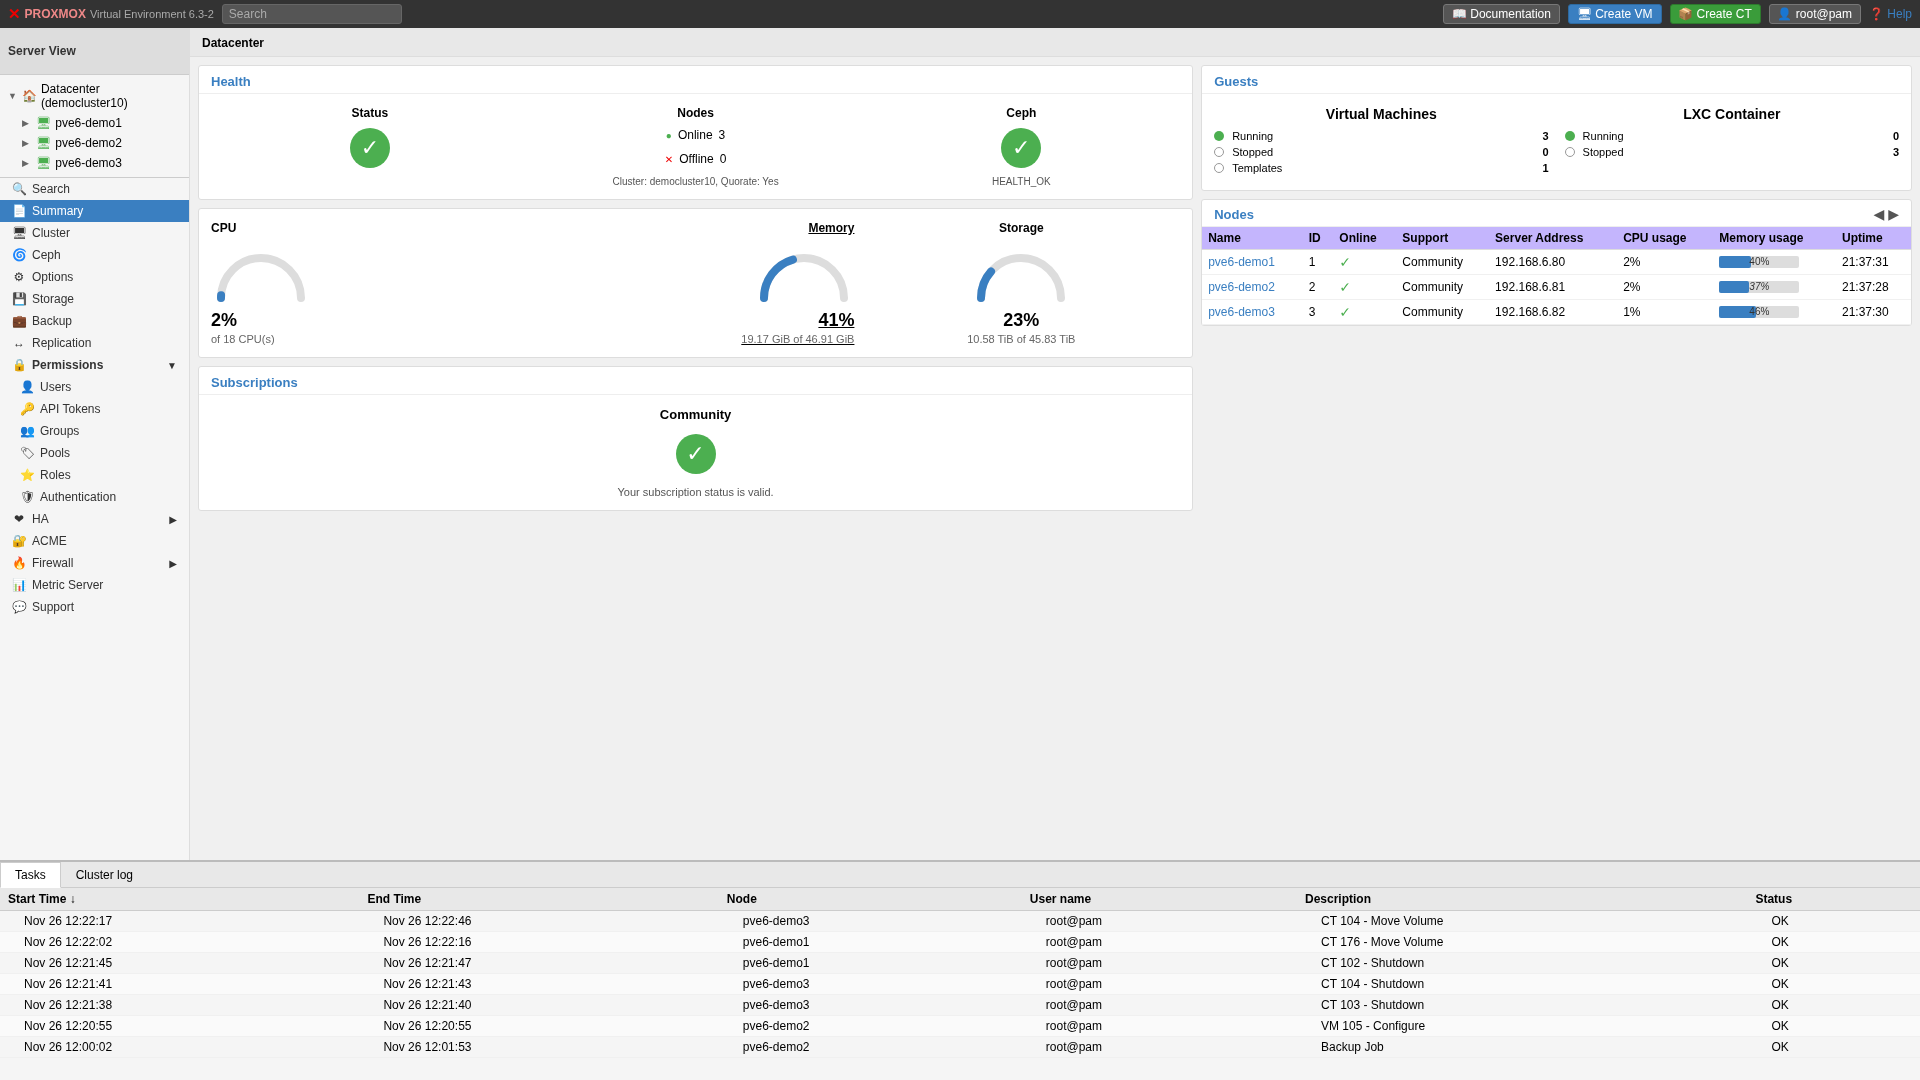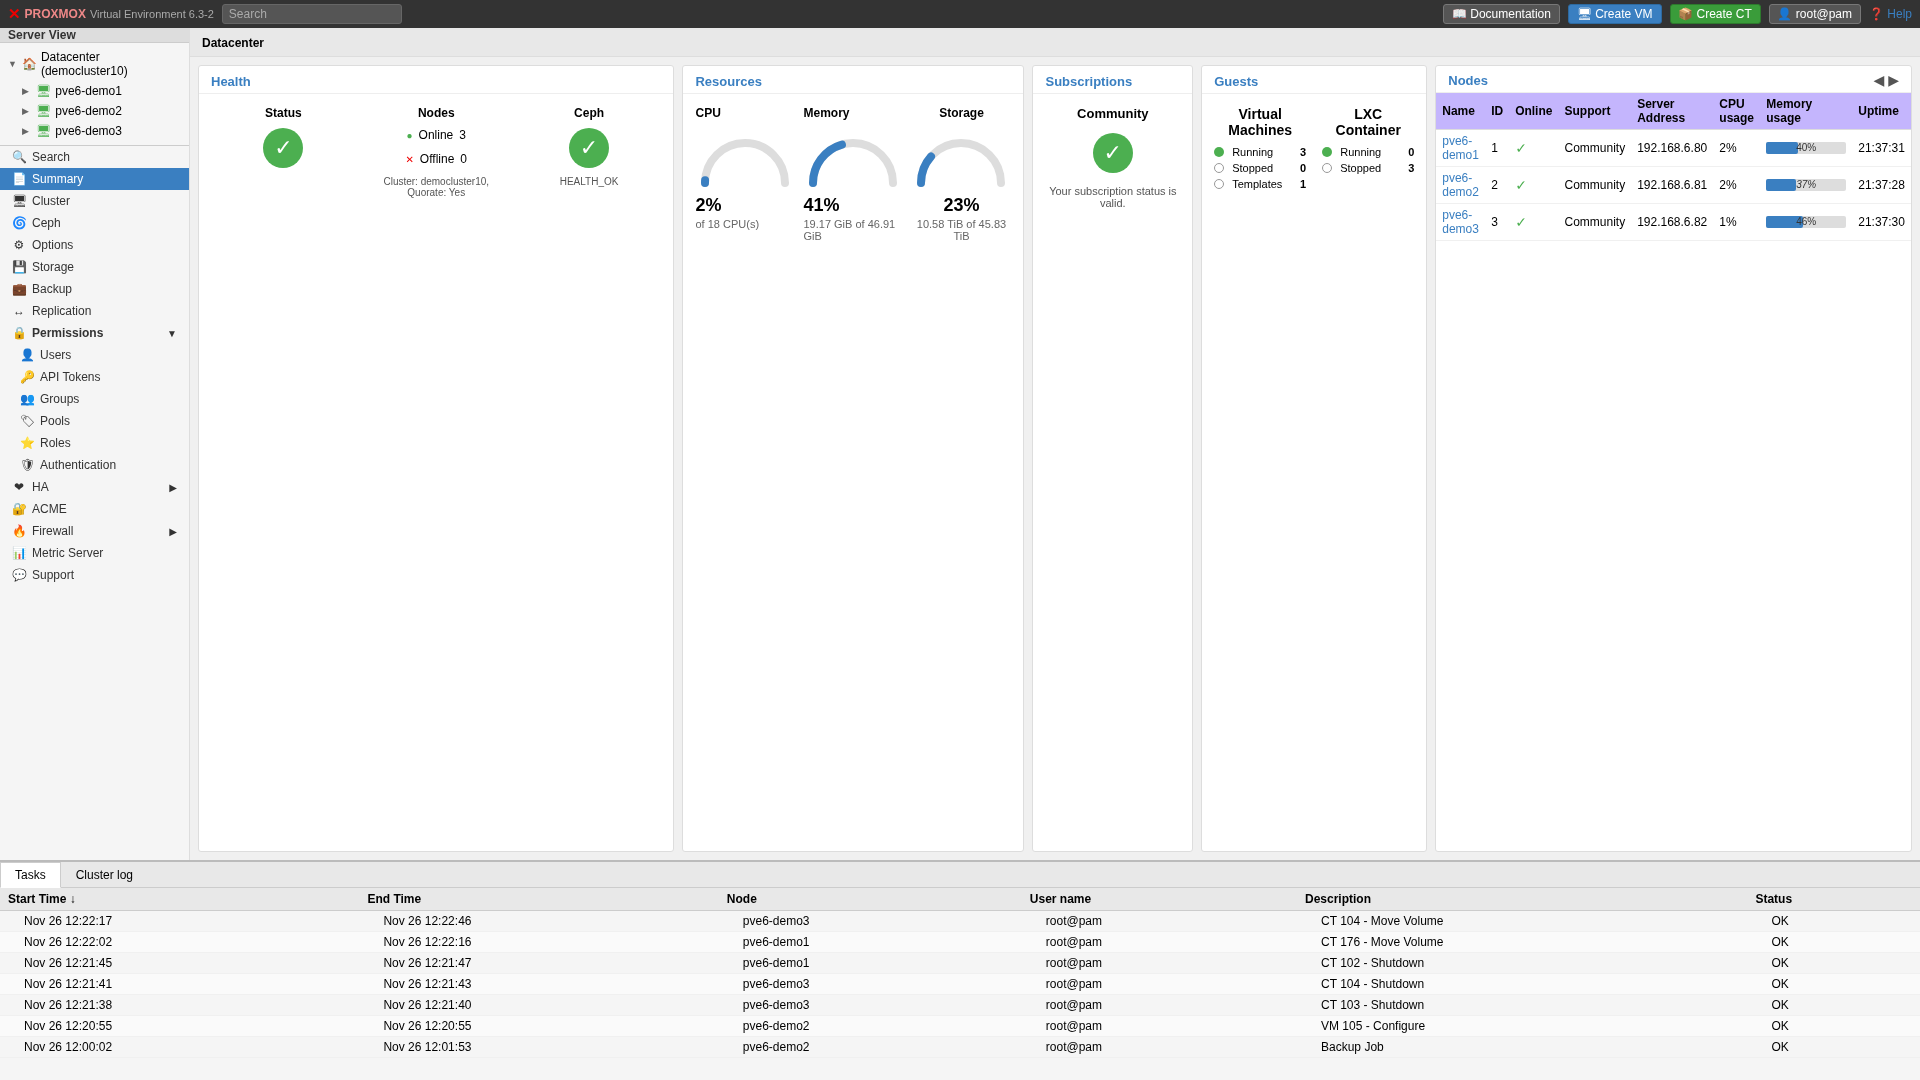--- a/index.html
+++ b/index.html
@@ -44,21 +44,21 @@
       width: 190px;
       background: #f5f5f5;
       border-right: 1px solid #ddd;
       display: flex;
       flex-direction: column;
       overflow-y: auto;
       flex-shrink: 0;
     }
     #sidebar .sidebar-header {
       background: #ddd;
-      padding: 0 8px;
+      padding: 16px 8px;
       font-weight: bold;
       font-size: 11px;
       border-bottom: 1px solid #ccc;
       color: #333;
     }
     .tree-item {
       display: flex; align-items: center; padding: 3px 8px; cursor: pointer; gap: 4px;
     }
     .tree-item .arrow { width: 10px; font-size: 9px; color: #666; }
     .tree-item .label { flex: 1; }
@@ -87,21 +87,21 @@
     }
     #content-body {
       flex: 1;
       overflow-y: auto;
       display: flex;
       gap: 8px;
       padding: 8px;
     }
 
     
-    .panel-col { display: flex; gap: 8px; }
+    .panel-col { display: flex; flex-direction: column; gap: 8px; }
     .panel-col-left { flex: 1.4; }
     .panel-col-right { flex: 1; }
 
     .panel {
       background: #fff;
       border: 1px solid #ddd;
       border-radius: 3px;
     }
     .panel-title {
       color: #3a7fc1;
@@ -371,35 +371,34 @@
               <div class="health-cell">
                 <div class="cell-title">Ceph</div>
                 <div class="check-icon">✓</div>
                 <div class="health-subtitle">HEALTH_OK</div>
               </div>
             </div>
           </div>
         </div>
 
         <div class="panel">
-          <div class="panel-title">Resources</div>
           <div class="panel-body">
             <div class="resources-grid">
 
               <div style="text-align:left;">
                 <div class="gauge-title">CPU</div>
                 <svg class="gauge-svg" viewBox="0 0 100 60">
                   <path d="M 10 55 A 40 40 0 0 1 90 55" fill="none" stroke="#ddd" stroke-width="8" stroke-linecap="round"></path>
                   <path d="M 10 55 A 40 40 0 0 1 90 55" fill="none" stroke="#3a7fc1" stroke-width="8" stroke-linecap="round" stroke-dasharray="125.6" stroke-dashoffset="122.8"></path>
                 </svg>
                 <div class="gauge-label">2%</div>
                 <div class="gauge-sublabel">of 18 CPU(s)</div>
               </div>
 
-              <div style="text-align:left;">
+              <div style="text-align:right;text-decoration:underline;">
                 <div class="gauge-title">Memory</div>
                 <svg class="gauge-svg" viewBox="0 0 100 60">
                   <path d="M 10 55 A 40 40 0 0 1 90 55" fill="none" stroke="#ddd" stroke-width="8" stroke-linecap="round"></path>
                   <path d="M 10 55 A 40 40 0 0 1 90 55" fill="none" stroke="#3a7fc1" stroke-width="8" stroke-linecap="round" stroke-dasharray="125.6" stroke-dashoffset="74.1"></path>
                 </svg>
                 <div class="gauge-label">41%</div>
                 <div class="gauge-sublabel">19.17 GiB of 46.91 GiB</div>
               </div>
 
               <div style="text-align:center;">

